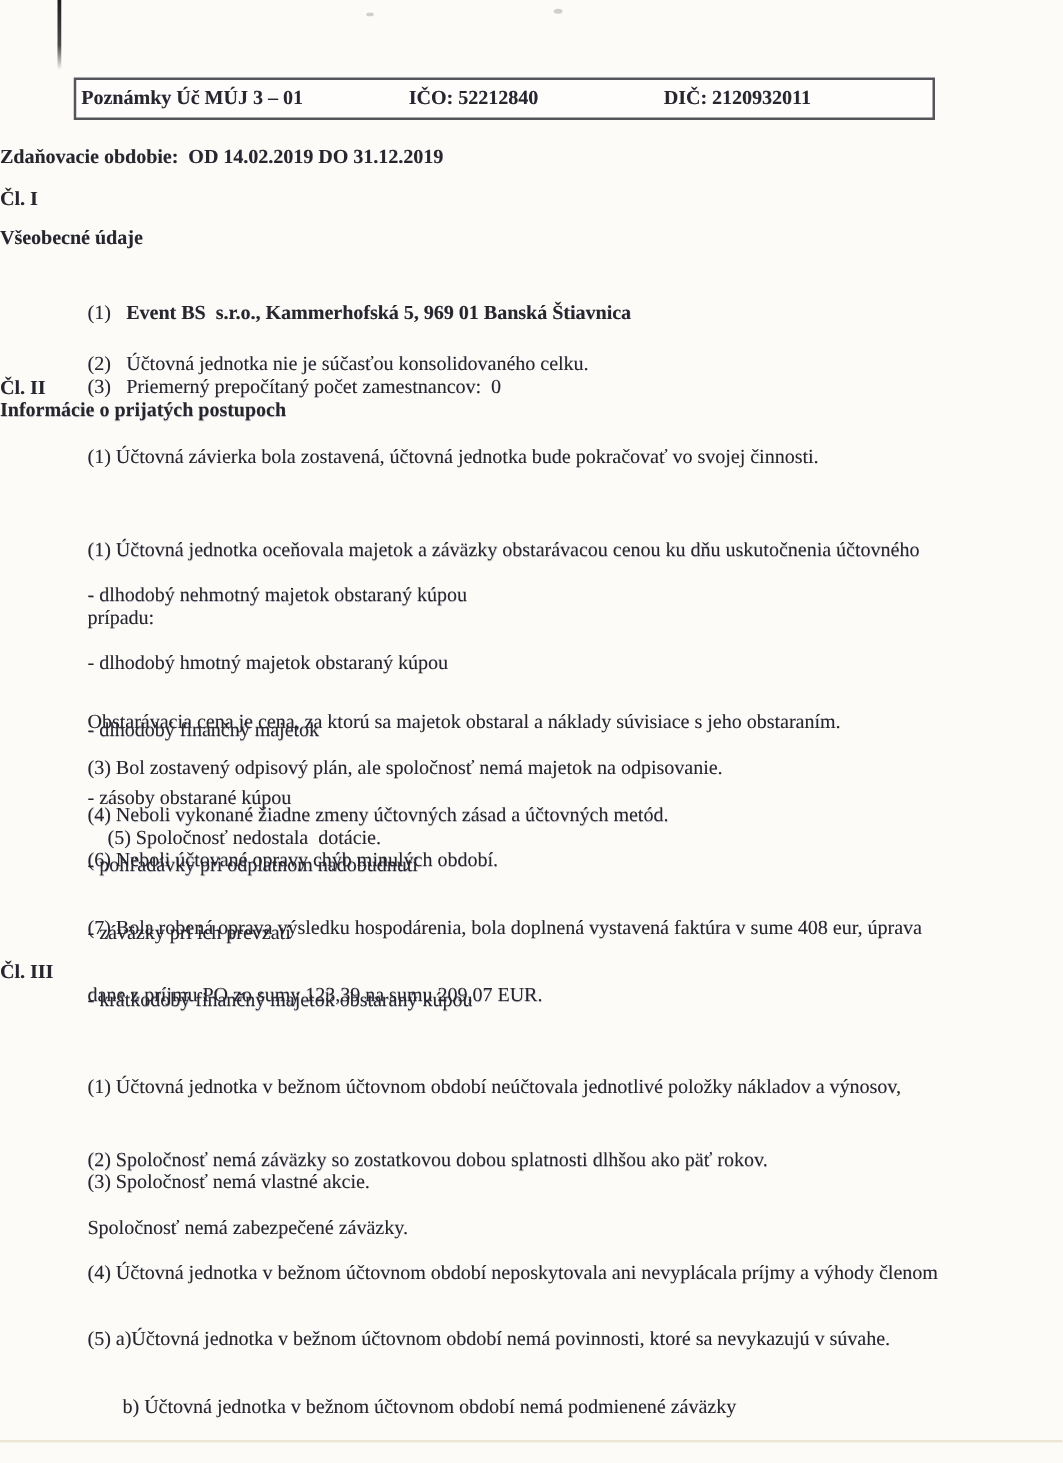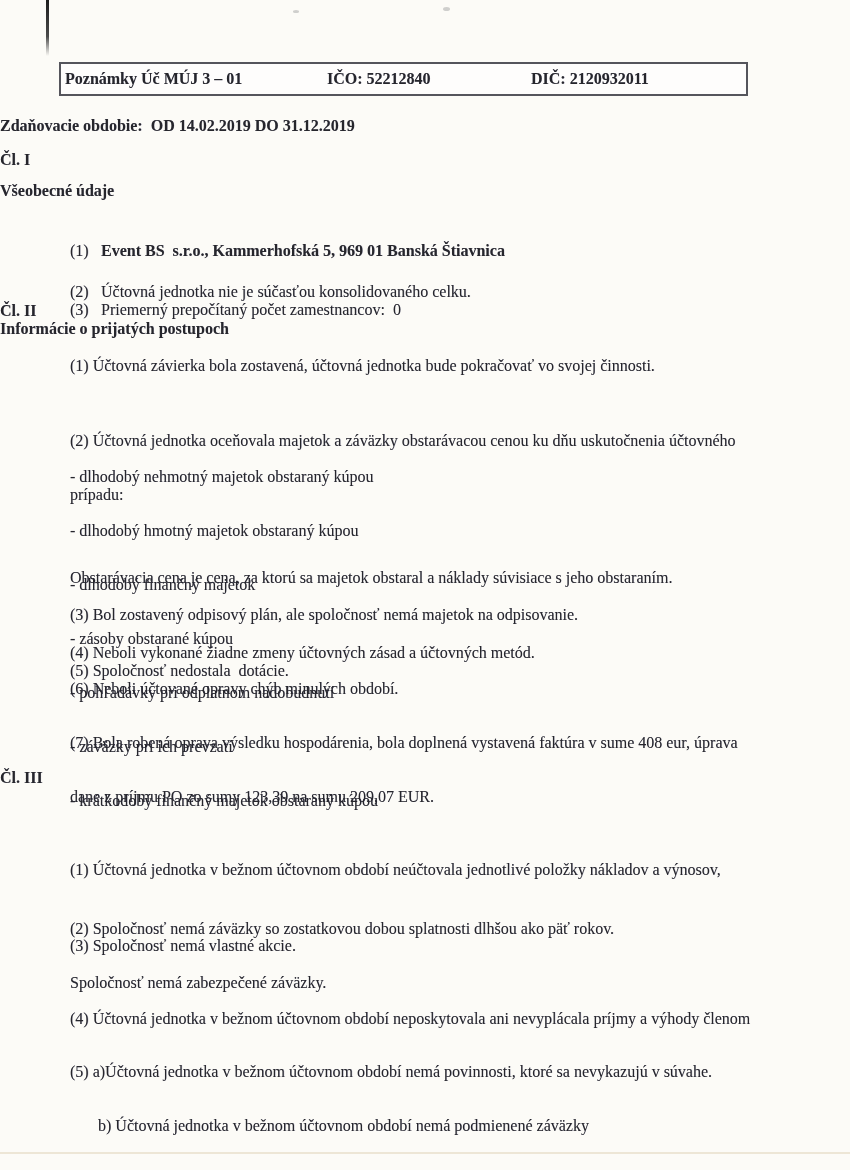--- a/index.html
+++ b/index.html
@@ -92,40 +92,40 @@
       <span>Priemerný prepočítaný počet zamestnancov:  0</span>
     </div>
   </div>
 
   <div class="txt center b" style="top:302px;">Čl. II</div>
   <div class="txt center b" style="top:320px;">Informácie o prijatých postupoch</div>
 
   <div class="txt left" style="top:357px;">(1) Účtovná závierka bola zostavená, účtovná jednotka bude pokračovať vo svojej činnosti.</div>
 
   <div class="txt left" style="top:396px;">
-    <div>(2) Účtovná jednotka oceňovala majetok a záväzky obstarávacou cenou ku dňu uskutočnenia účtovného</div>
+    <div>(1) Účtovná jednotka oceňovala majetok a záväzky obstarávacou cenou ku dňu uskutočnenia účtovného</div>
     <div>prípadu:</div>
   </div>
 
   <div class="txt left vlist" style="top:432px;">
     <div>- dlhodobý nehmotný majetok obstaraný kúpou</div>
     <div>- dlhodobý hmotný majetok obstaraný kúpou</div>
     <div>- dlhodobý finančný majetok</div>
     <div>- zásoby obstarané kúpou</div>
     <div>- pohľadávky pri odplatnom nadobudnutí</div>
     <div>- záväzky pri ich prevzatí</div>
     <div>- krátkodobý finančný majetok obstaraný kúpou</div>
   </div>
 
   <div class="txt left" style="top:569px;">Obstarávacia cena je cena, za ktorú sa majetok obstaral a náklady súvisiace s jeho obstaraním.</div>
 
   <div class="txt left" style="top:606px;">(3) Bol zostavený odpisový plán, ale spoločnosť nemá majetok na odpisovanie.</div>
 
   <div class="txt left" style="top:644px;">(4) Neboli vykonané žiadne zmeny účtovných zásad a účtovných metód.</div>
-  <div class="txt left" style="top:662px;">(5) Spoločnosť nedostala  dotácie.</div>
+  <div class="txt left" style="top:662px;margin-left:16px;">(5) Spoločnosť nedostala  dotácie.</div>
   <div class="txt left" style="top:680px;">(6) Neboli účtované opravy chýb minulých období.</div>
 
   <div class="txt left" style="top:698px;">
     <div>(7) Bola robená oprava výsledku hospodárenia, bola doplnená vystavená faktúra v sume 408 eur, úprava</div>
     <div>dane z príjmu PO zo sumy 123,39 na sumu 209,07 EUR.</div>
   </div>
 
   <div class="txt center b" style="top:769px;">Čl. III</div>
 
   <div class="txt left" style="top:825px;">

